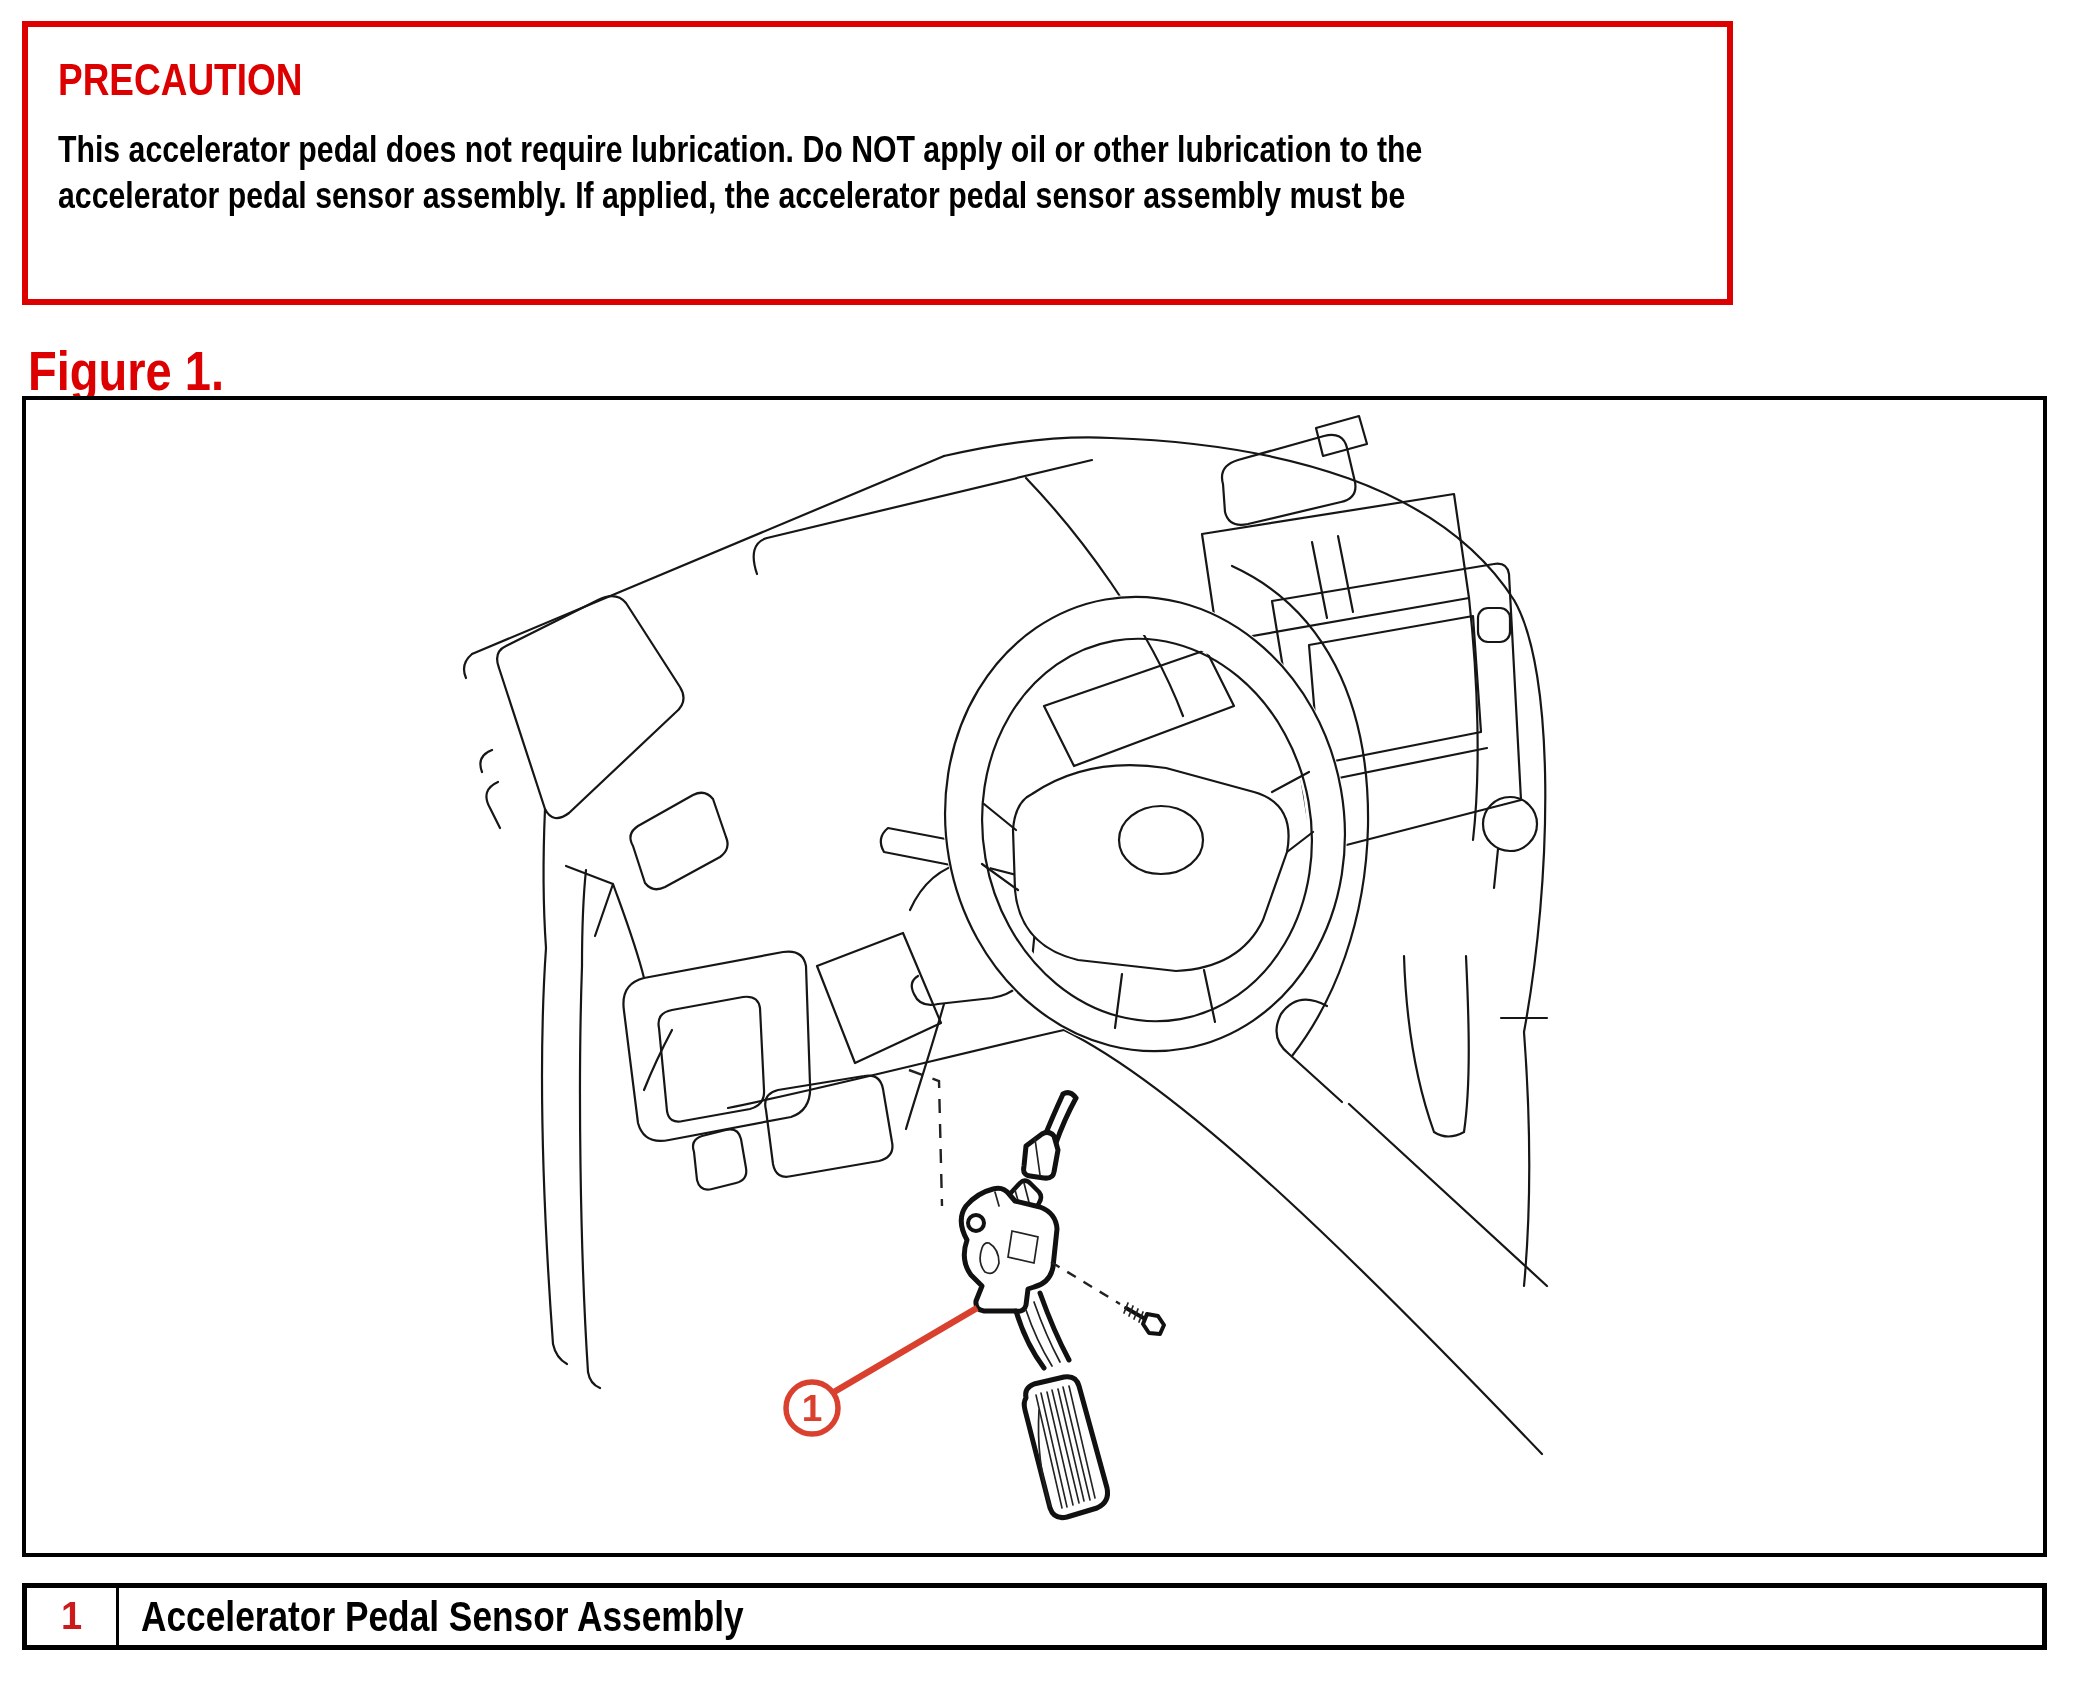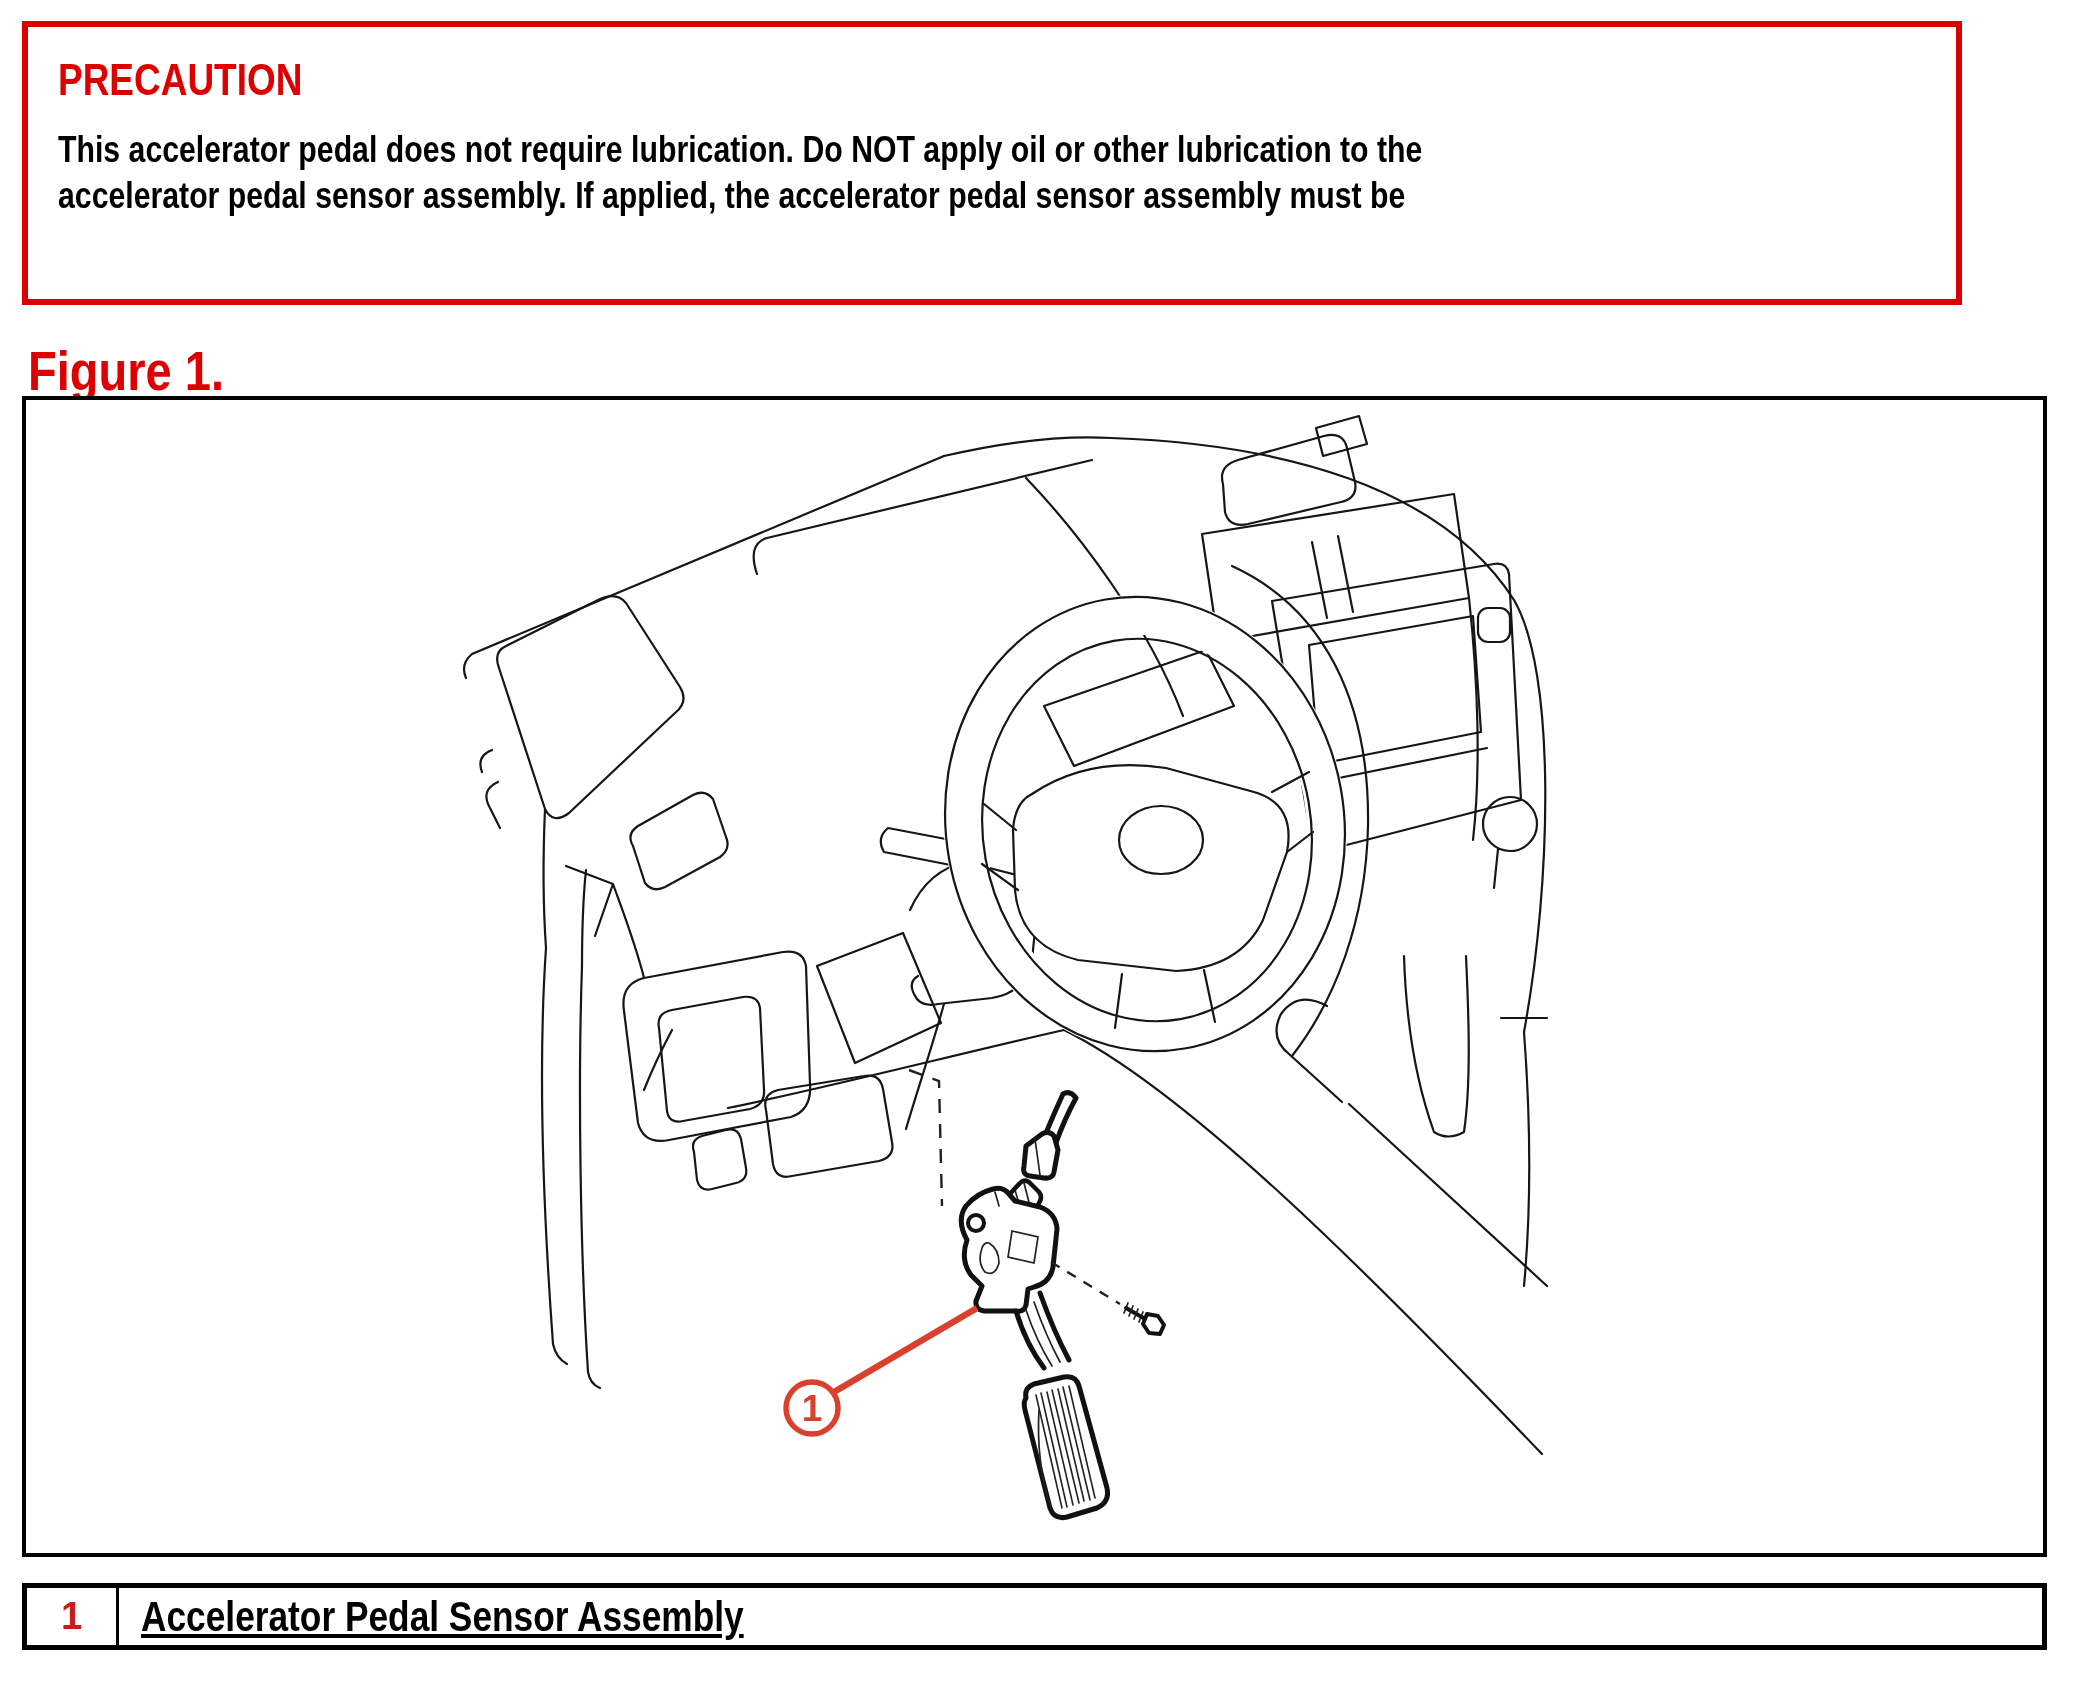--- a/index.html
+++ b/index.html
@@ -3,21 +3,21 @@
 <meta charset="utf-8">
 <style>
   html,body{margin:0;padding:0;background:#ffffff;}
   body{width:2075px;height:1694px;position:relative;font-family:"Liberation Sans",sans-serif;}
   .page{position:absolute;inset:0;background:#ffffff;}
 
   
   .cond{transform:scaleX(0.84);transform-origin:0 50%;white-space:nowrap;display:block;}
 
   
-  .precaution{position:absolute;left:22px;top:21px;width:1940px;height:284px;
+  .precaution{position:absolute;left:22px;top:21px;width:1711px;height:284px;
       border:6px solid #dd0000;box-sizing:border-box;background:#ffffff;}
   .precaution-title{position:absolute;left:30px;top:28px;font-size:44px;font-weight:bold;color:#dd0000;}
   .precaution-body{position:absolute;left:30px;top:100px;font-size:36px;font-weight:bold;color:#000000;}
   .precaution-body .line{height:46px;line-height:46px;}
 
   
   .figure-label{position:absolute;left:28px;top:338px;font-size:56px;font-weight:bold;color:#dd0000;text-align:right;}
 
   
   .figure-box{position:absolute;left:22px;top:396px;width:2025px;height:1161px;
@@ -33,21 +33,21 @@
   svg .red{stroke:#d9402e;fill:none;}
   svg text.rednum{fill:#d9402e;font-family:"Liberation Sans",sans-serif;font-weight:bold;font-size:37px;}
 
   
   .parts-table{position:absolute;left:22px;top:1583px;width:2025px;height:67px;
       border:5px solid #000000;box-sizing:border-box;background:#ffffff;display:flex;}
   .pt-cell-num{width:92px;border-right:3px solid #000000;box-sizing:border-box;
       display:flex;align-items:center;justify-content:center;
       font-size:38px;font-weight:bold;color:#cc1b1b;}
   .pt-cell-name{flex:1;display:flex;align-items:center;padding-left:22px;
-      font-size:42px;font-weight:bold;color:#000000;text-decoration:underline;}
+      font-size:42px;font-weight:bold;color:#000000;}
 </style>
 </head>
 <body>
 
 <div class="page">
 
   <div class="precaution">
     <div class="precaution-title">
       <span class="cond">PRECAUTION</span>
     </div>

